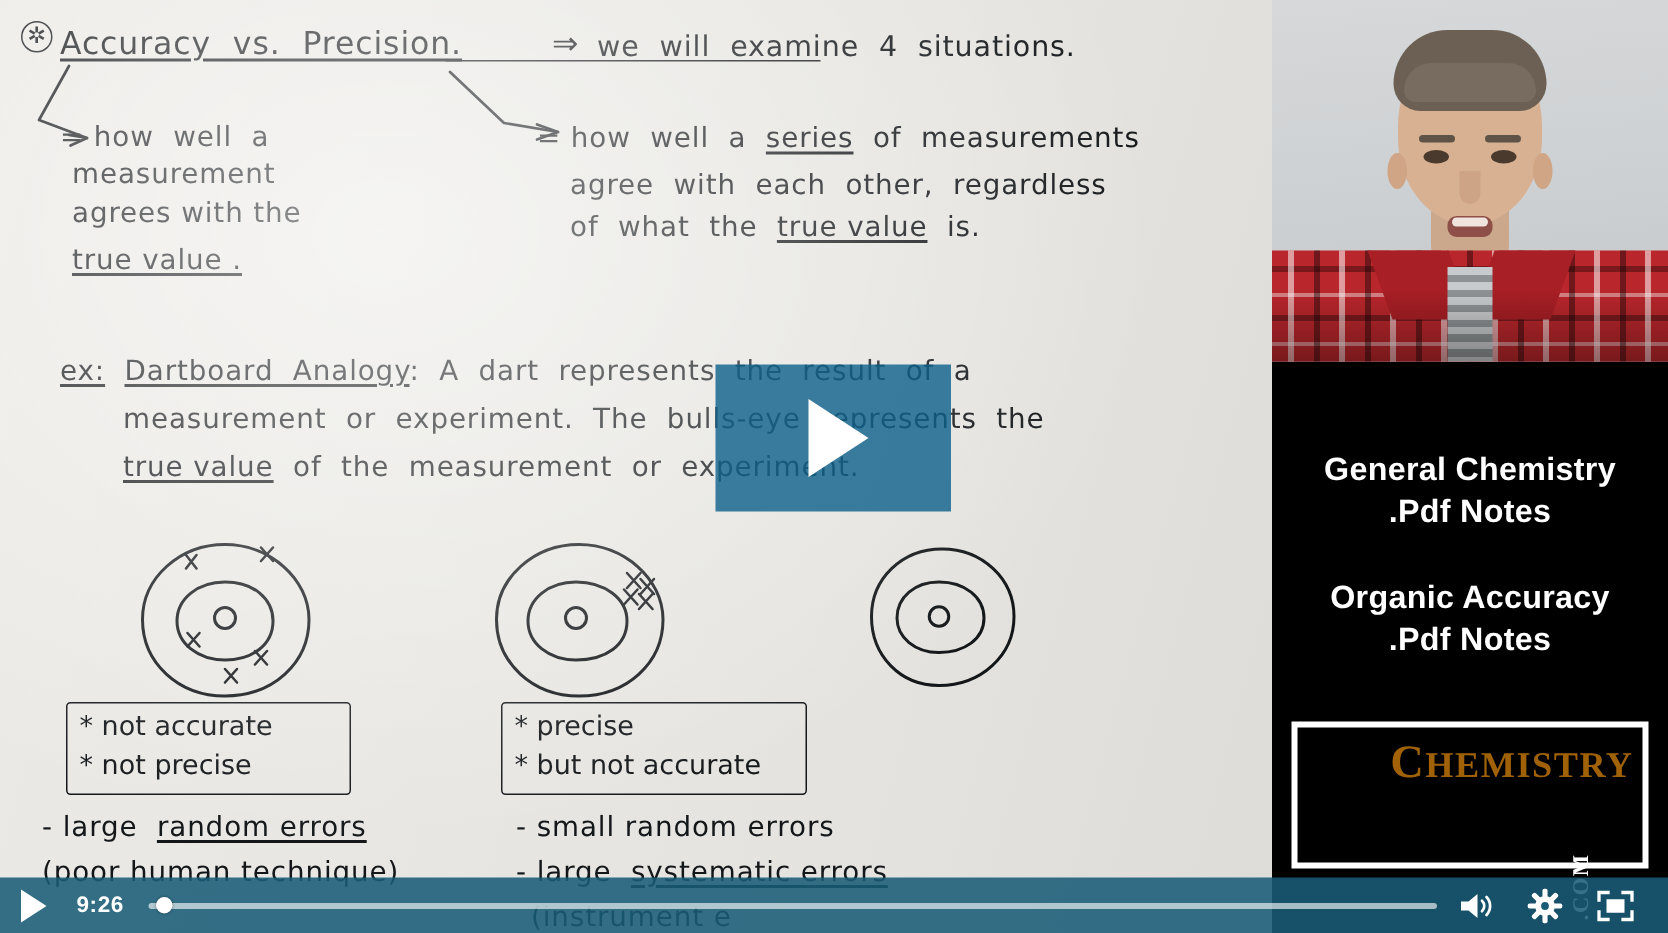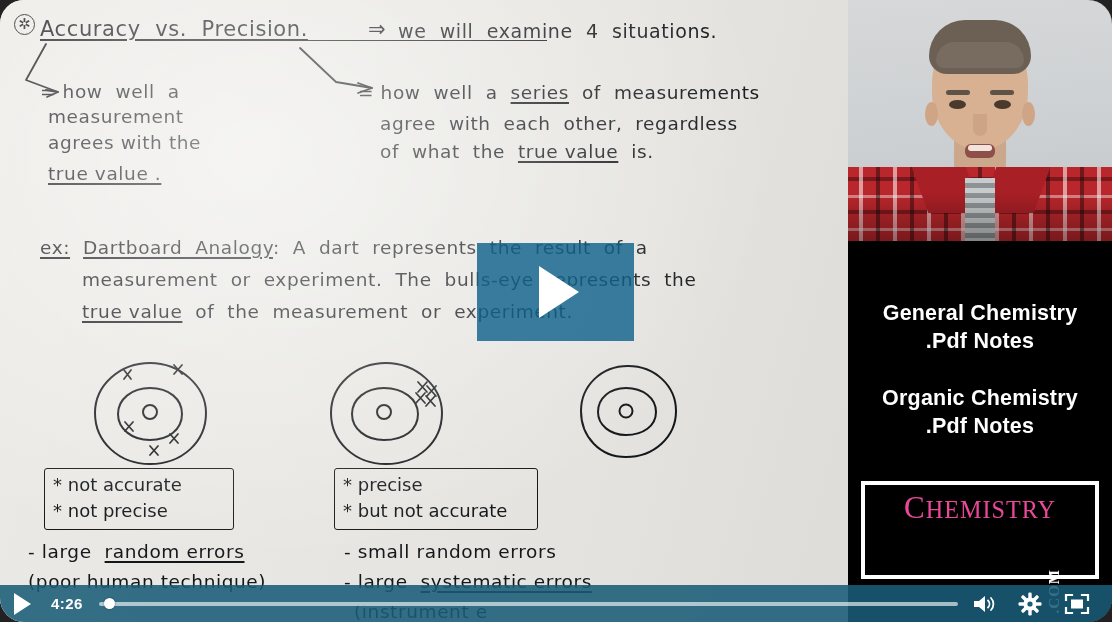--- a/index.html
+++ b/index.html
@@ -1,18 +1,18 @@
 <!DOCTYPE html>
 <html><head>
 <meta charset="utf-8">
 <style>
   html,body{margin:0;padding:0;background:#222;}
   body{width:1112px;height:622px;overflow:hidden;font-family:"Liberation Sans",sans-serif;}
 
-  #player{position:relative;width:1112px;height:622px;overflow:hidden;background:#e9e9e6;border-radius:24px;}
+  #player{position:relative;width:1112px;height:622px;overflow:hidden;background:#e9e9e6;}
 
   
   #board{position:absolute;left:0;top:0;width:848px;height:622px;
          background:linear-gradient(105deg,#eceae6 0%,#e8e7e3 35%,#e4e3df 70%,#dedcd8 100%);
          overflow:hidden;}
   #board:after{content:"";position:absolute;inset:0;
          background:radial-gradient(ellipse at 30% 25%,rgba(255,255,255,.55),rgba(255,255,255,0) 62%);
          pointer-events:none;}
   .hw{position:absolute;color:#14171a;font-family:"DejaVu Sans",sans-serif;
       font-weight:400;letter-spacing:.6px;white-space:pre;}
@@ -60,22 +60,22 @@
   #camfade{position:absolute;inset:0;background:linear-gradient(180deg,rgba(0,0,0,0) 80%,rgba(0,0,0,.35) 100%);}
 
   #notes{position:relative;height:224px;color:#fff;text-align:center;}
   .noteline{font-weight:bold;font-size:21.5px;line-height:28px;letter-spacing:.2px;}
   #noteblk1{position:absolute;left:0;right:0;top:58px;}
   #noteblk2{position:absolute;left:0;right:0;top:143px;}
 
   #logo{position:absolute;left:13px;top:481px;width:238px;height:98px;background:#000;
         border:4px solid #fff;box-sizing:border-box;}
   #logoInner{position:absolute;left:6px;top:4px;right:6px;bottom:4px;}
-  .lgTop,.lgBot{color:#ec4899;font-family:"Liberation Serif",serif;font-weight:normal;
-        letter-spacing:1px;line-height:1;text-align:center;}
+  .lgTop,.lgBot{color:#a16207;font-family:"Liberation Serif",serif;font-weight:bold;
+        letter-spacing:1px;line-height:1;text-align:right;}
   .lgTop{font-size:31px;margin-top:3px;}
   .lgBot{font-size:38px;margin-top:2px;}
   .sc{font-size:.78em;}
   #dotcom{position:absolute;right:32px;bottom:6px;color:#fff;font-family:"Liberation Serif",serif;
         font-weight:bold;font-size:15px;letter-spacing:1px;
         transform:rotate(-90deg);transform-origin:100% 100%;}
 
   
   #playOverlay{position:absolute;left:477px;top:243px;width:157px;height:98px;
       background:rgba(11,95,137,.80);display:flex;align-items:center;justify-content:center;cursor:pointer;}
@@ -189,40 +189,40 @@
       <div id="placket"></div>
       <div id="camfade"></div>
     </div>
 
     <div id="notes">
       <div id="noteblk1">
         <div class="noteline">General Chemistry</div>
         <div class="noteline">.Pdf Notes</div>
       </div>
       <div id="noteblk2">
-        <div class="noteline">Organic Chemistry</div>
+        <div class="noteline">Organic Accuracy</div>
         <div class="noteline">.Pdf Notes</div>
       </div>
     </div>
 
     <div id="logo">
       <div id="logoInner">
         <div class="lgTop"><span>C</span><span class="sc">HEMISTRY</span></div>
       </div>
       <div id="dotcom">.COM</div>
     </div>
   </div>
 
   <div id="playOverlay">
     <div id="playTri"></div>
   </div>
 
   <div id="controls">
     <div id="ctlPlay"></div>
-    <div id="time">4:26</div>
+    <div id="time">9:26</div>
 
     <div id="scrubWrap">
       <div id="track"></div>
       <div id="handle"></div>
     </div>
 
     <div class="ctlicon">
       <svg class="ci" width="24" height="20" viewBox="0 0 24 20">
         <path d="M2,7 H7 L13,2 V18 L7,13 H2 Z" fill="#fff"></path>
         <path d="M16,6.5 C18,8.5 18,11.5 16,13.5" stroke="#fff" stroke-width="1.8" fill="none" stroke-linecap="round"></path>

